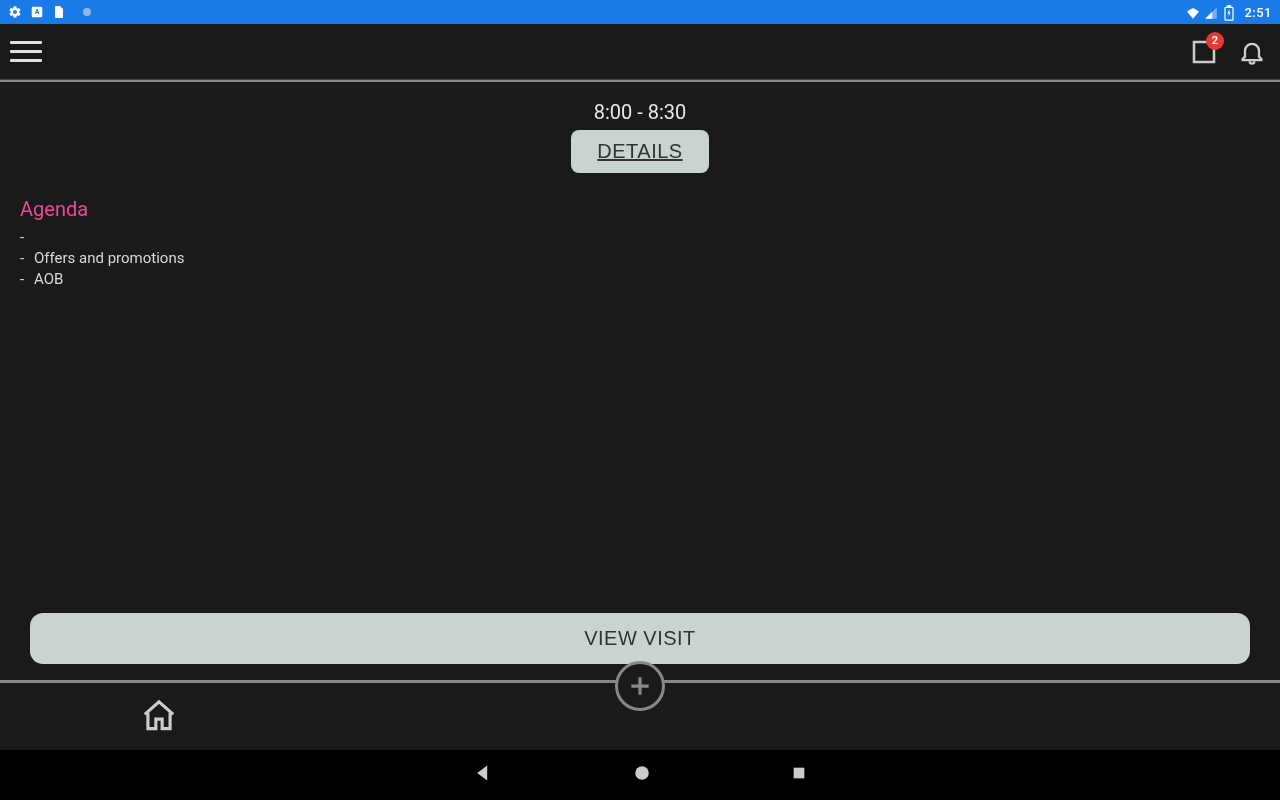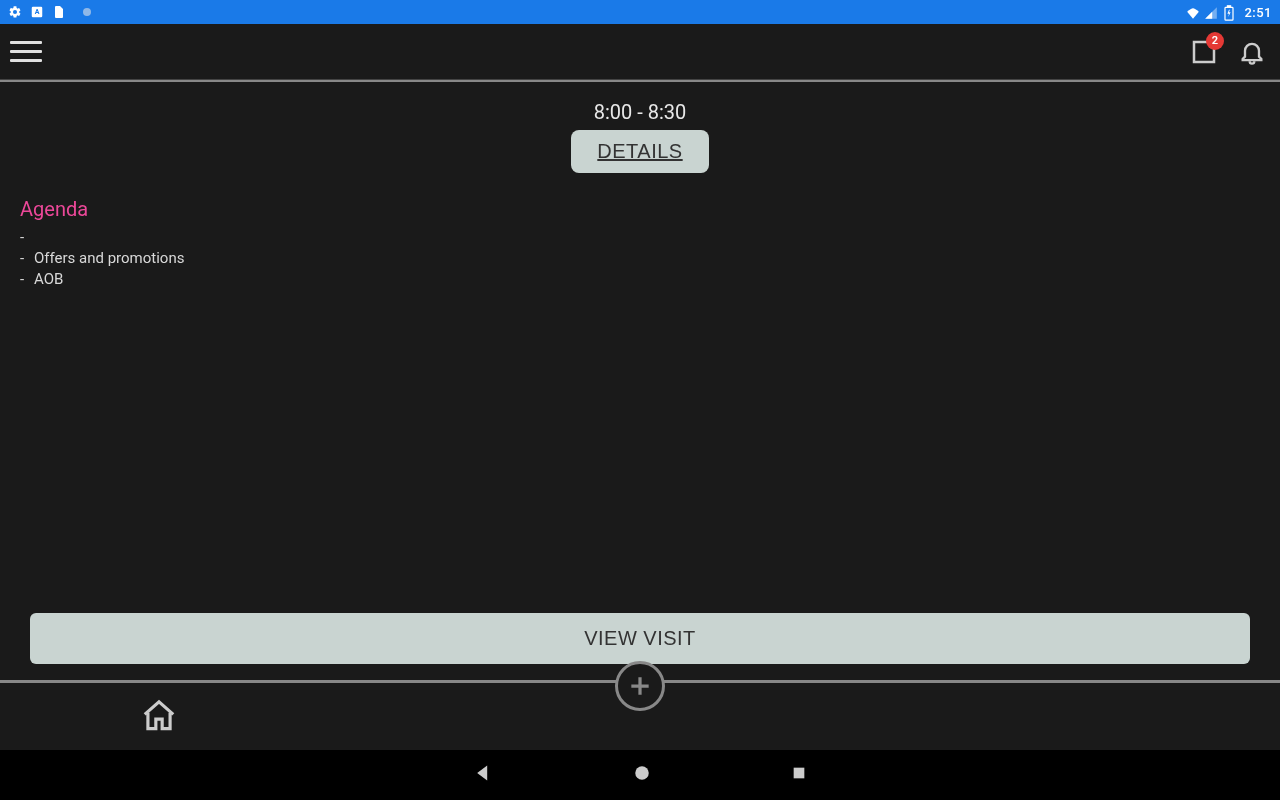--- a/index.html
+++ b/index.html
@@ -123,21 +123,21 @@
   }
   .view-visit {
     width: 100%;
     background: #c9d4d1;
     color: #333;
     border: none;
     padding: 14px 0;
     font-size: 20px;
     letter-spacing: 0.5px;
     cursor: pointer;
-    border-radius: 6px;
+    border-radius: 13px;
   }
 
   
   .bottom-nav {
     height: 70px;
     background: #1a1a1a;
     border-top: 3px solid #888;
     position: relative;
     display: flex;
     align-items: center;

